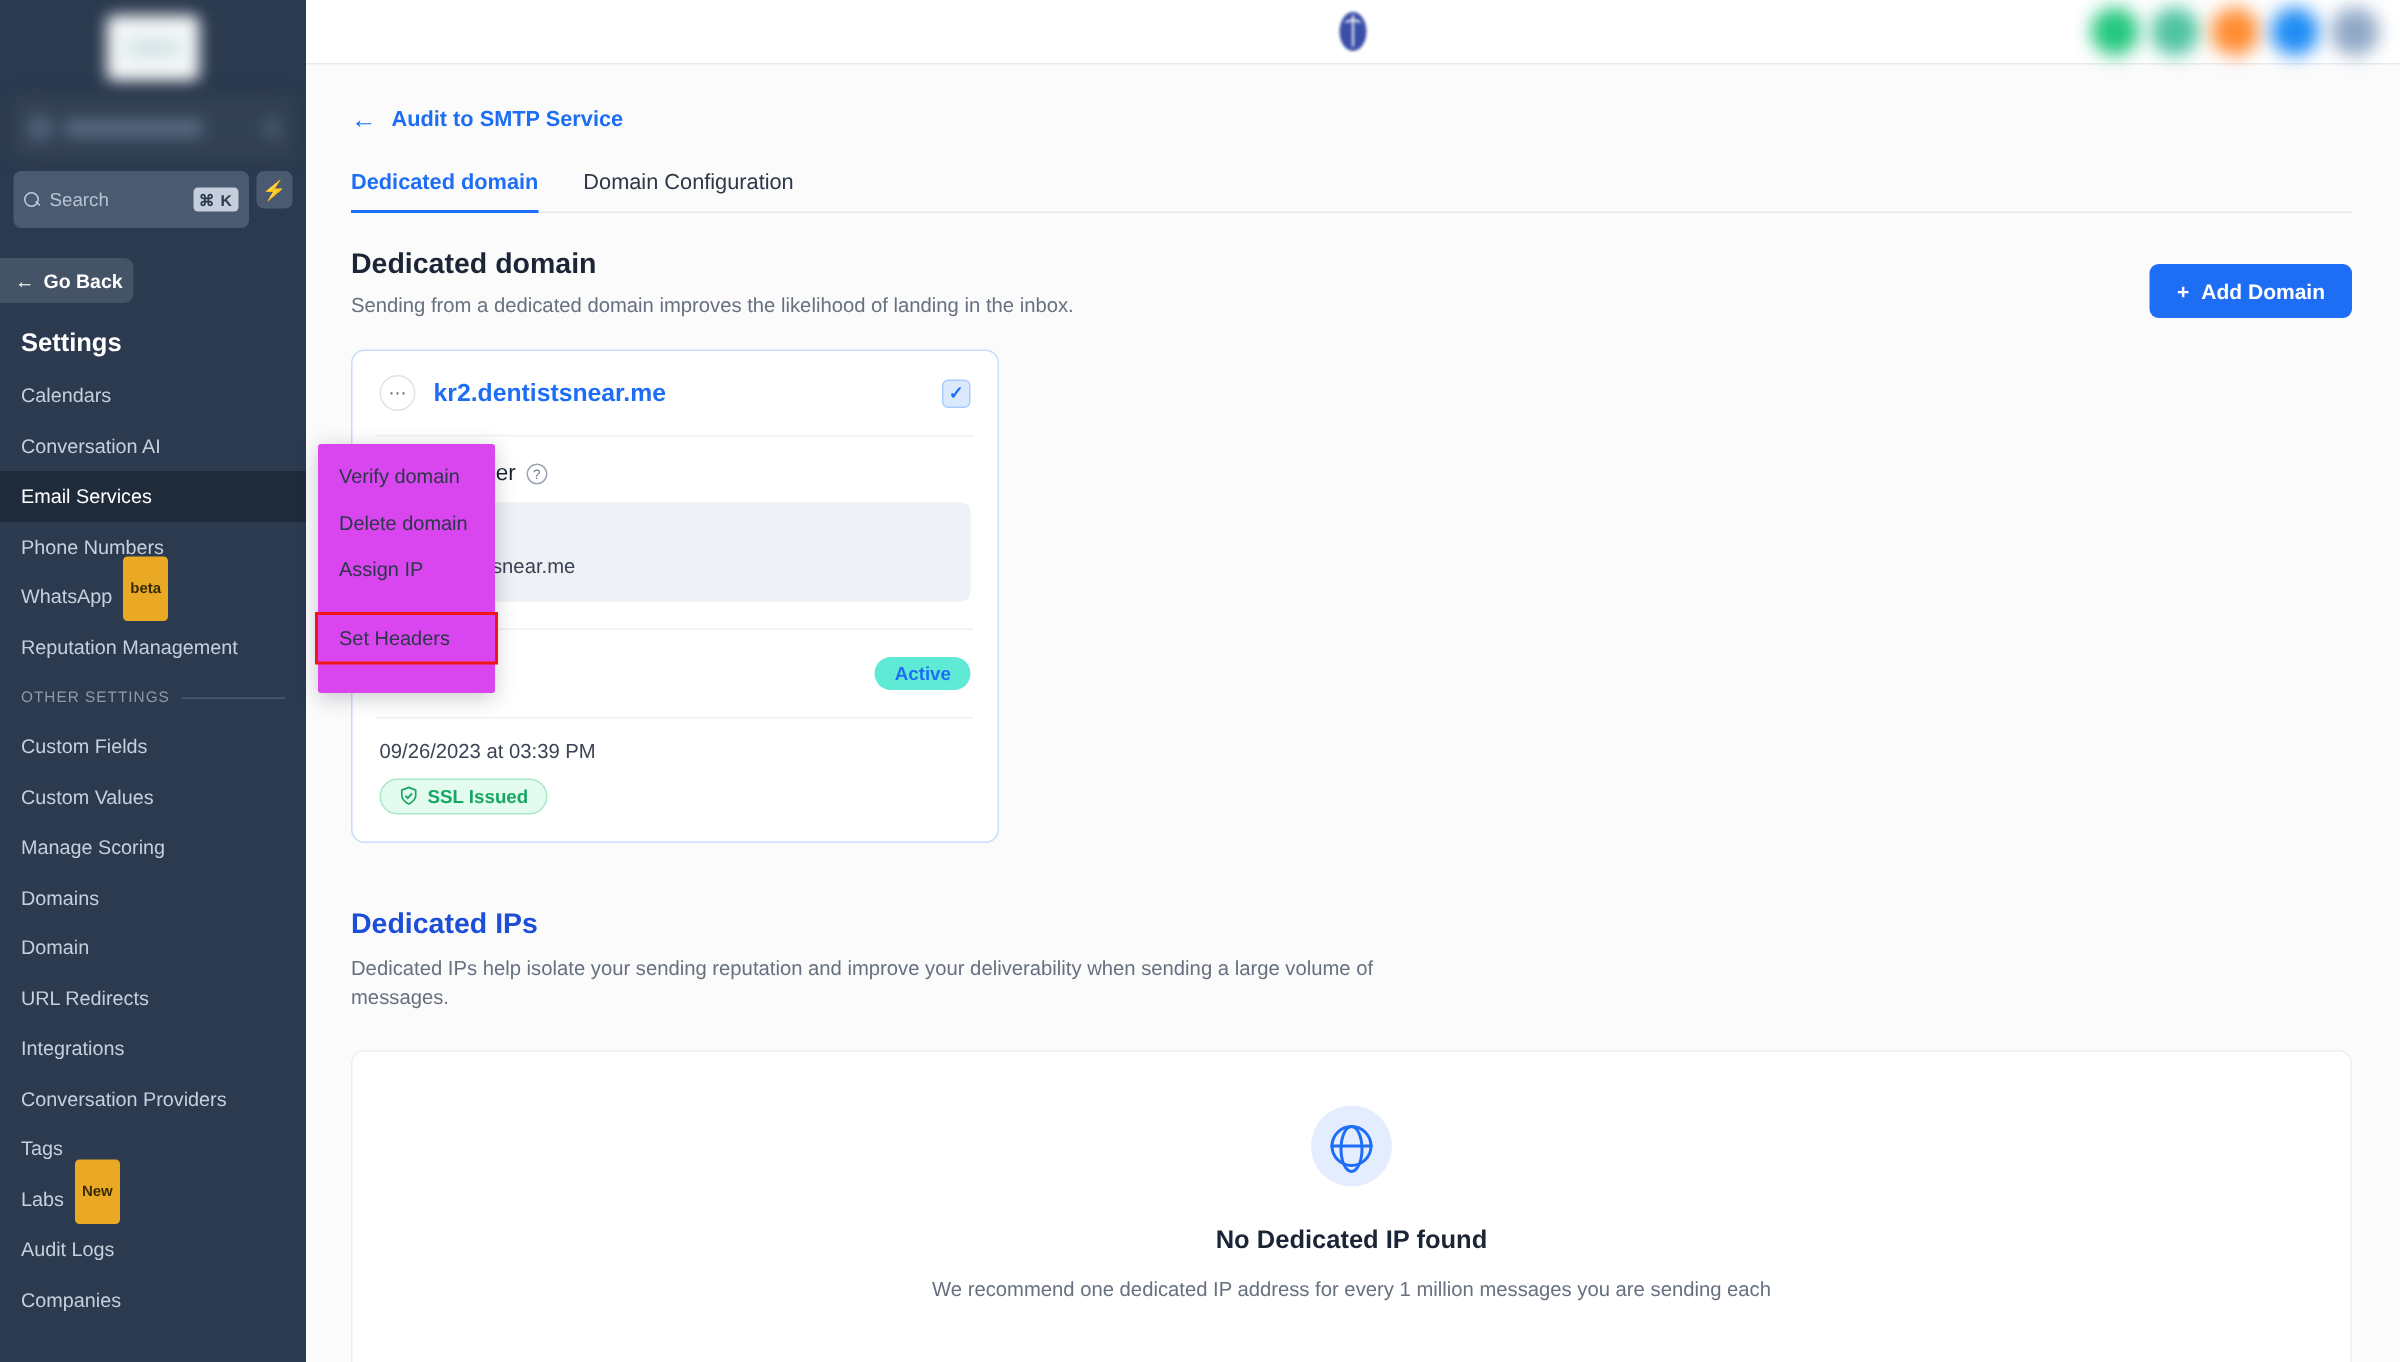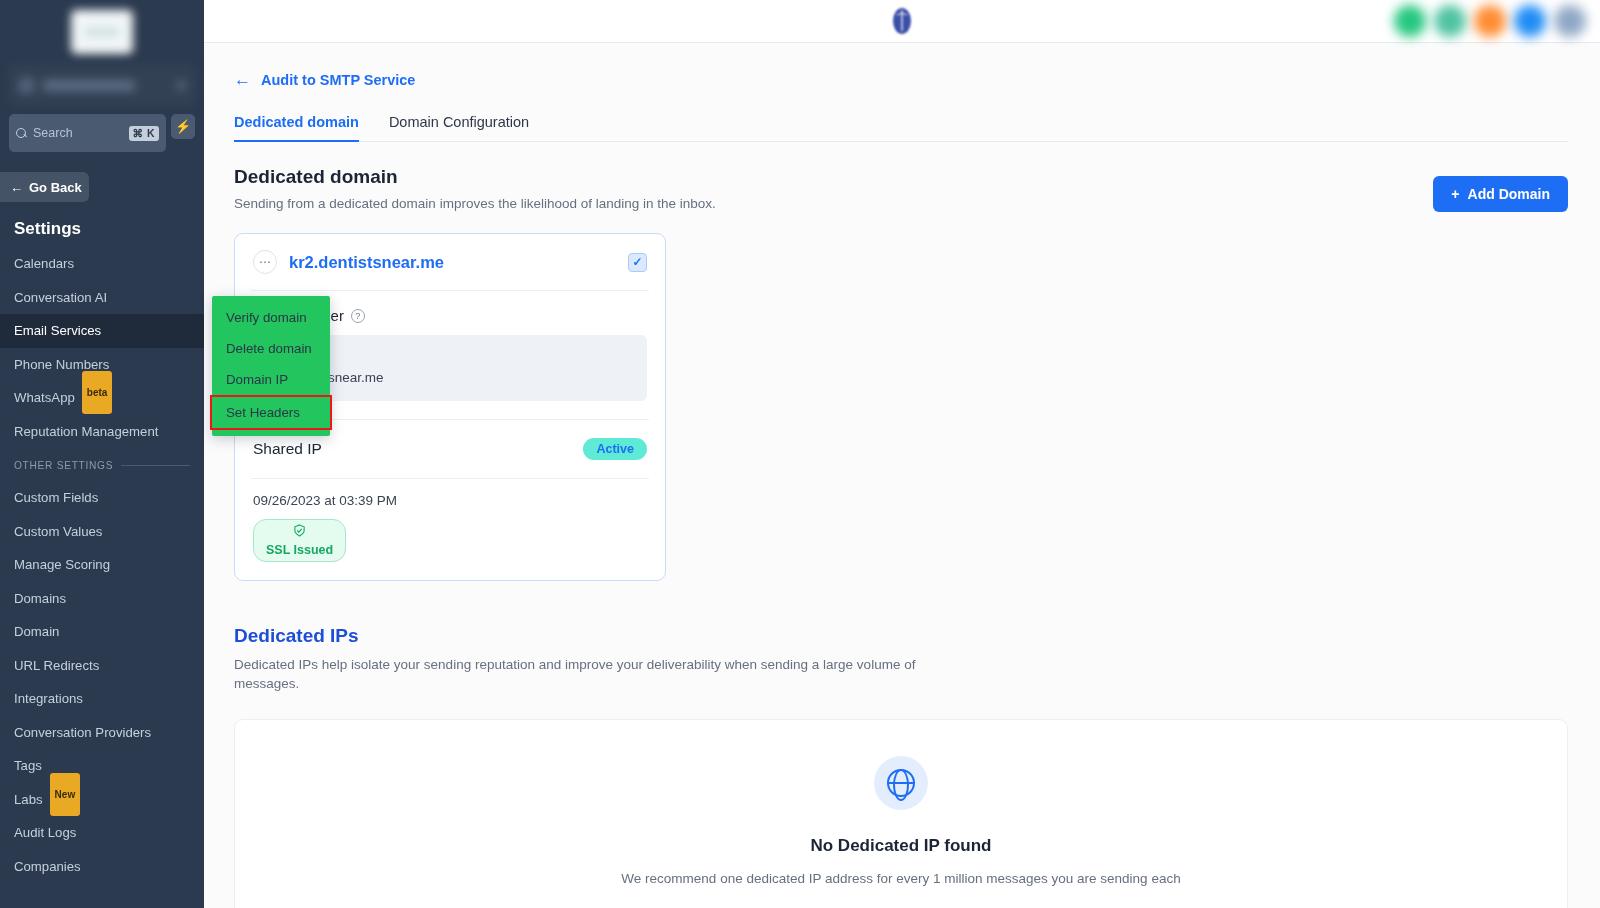--- a/index.html
+++ b/index.html
@@ -174,35 +174,35 @@
   .dc-row-label { font-size:15.5px; color:#1b2536; }
   .pill-active {
     margin-left:auto; background:#5eead4; color:#1e6ef5;
     font-size:12.5px; font-weight:700; border-radius:12px; padding:4px 13px;
   }
   .dc-foot { padding:14px 18px 18px; }
   .dc-time { font-size:13.5px; color:#3b4354; }
   .pill-ssl {
     margin-top:11px; display:inline-flex; align-items:center; gap:6px;
     background:#e4fbef; border:1px solid #a6e9c6; color:#16a863;
-    font-size:12.5px; font-weight:700; border-radius:13px; padding:4px 12px;flex-direction:column;
+    font-size:12.5px; font-weight:700; border-radius:13px; padding:4px 12px;
   }
 
   
   .menu {
     position:absolute; left:212px; top:296px;
-    width:118px; background:#22c55e;
+    width:118px; background:#d946ef;
     box-shadow: 0 3px 14px rgba(16,24,40,.22);
     border-radius:2px; padding:6px 0; z-index:40;
   }
   .menu-item {
     padding:8px 14px; font-size:13.3px; color:#2b3648; cursor:pointer; white-space:nowrap;
   }
   .menu-item.highlight {
-    border:2.5px solid #ef1616; margin:0 -2px; padding:8px 14px;
+    border:2.5px solid #ef1616; margin:13px -2px; padding:8px 14px;
   }
 
   .ips-head { margin-top:44px; }
   .ips-title { font-size:19px; font-weight:700; color:#1d4ed8; }
   .ips-sub { font-size:13.5px; color:#66707f; margin-top:8px; max-width:720px; line-height:1.45; }
 
   .ips-card {
     margin-top:25px; background:#ffffff; border:1px solid #eceef1;
     border-radius:9px; height:300px;
     display:flex; flex-direction:column; align-items:center; padding-top:36px;
@@ -427,20 +427,20 @@
   </div>
 
   <div class="menu">
     <div class="menu-item">
       <span>Verify domain</span>
     </div>
     <div class="menu-item">
       <span>Delete domain</span>
     </div>
     <div class="menu-item">
-      <span>Domain IP</span>
+      <span>Assign IP</span>
     </div>
     <div class="menu-item highlight">
       <span>Set Headers</span>
     </div>
   </div>
 
 </div>
 
 </body></html>

